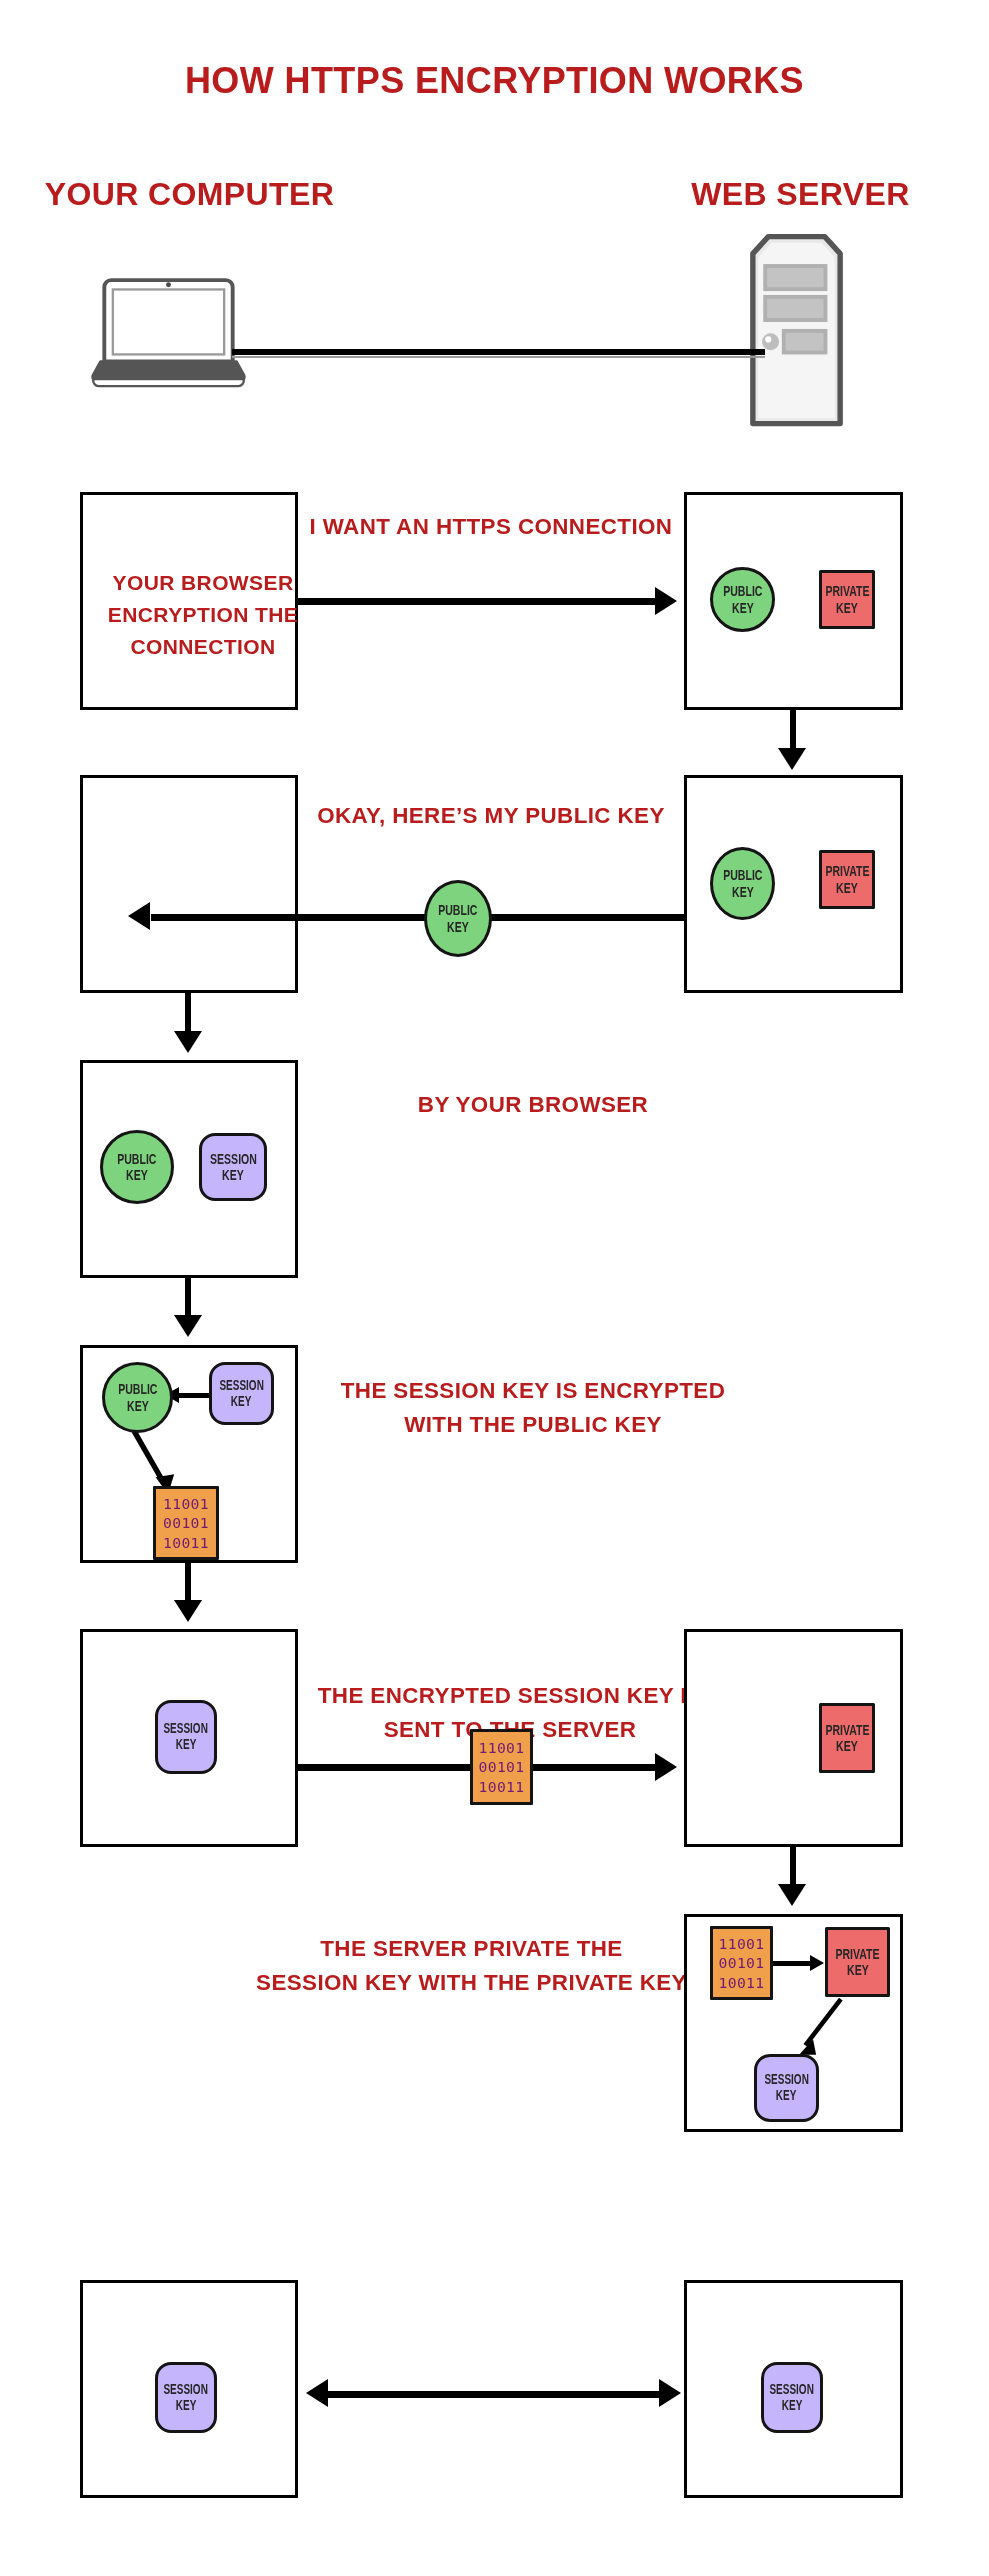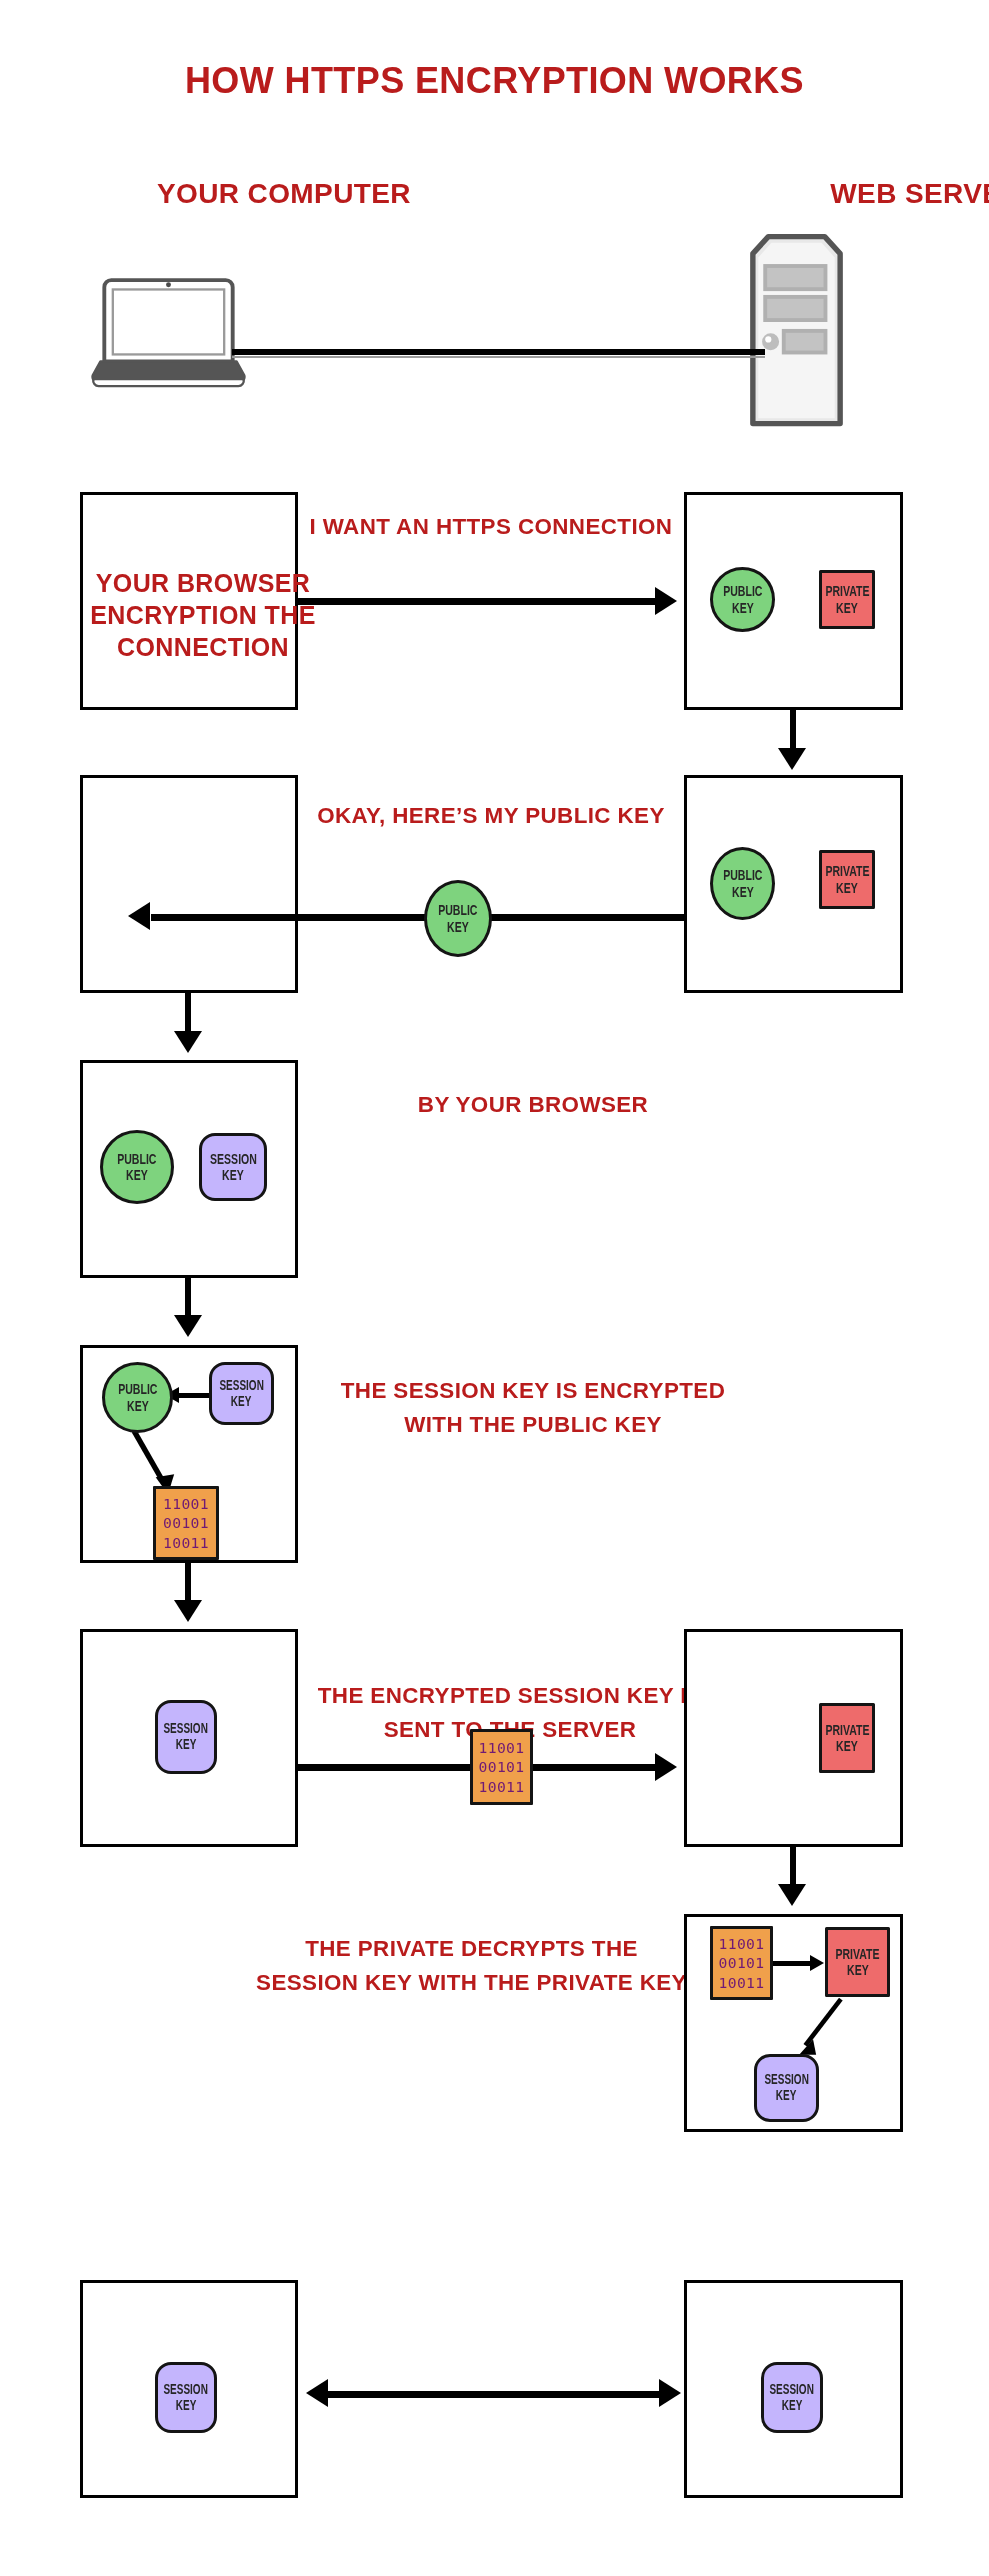--- a/index.html
+++ b/index.html
@@ -37,24 +37,23 @@
     top: 63px;
     left: 0;
     width: 989px;
     text-align: center;
     font-size: 36px;
     line-height: 36px;
   }
 
   .col-heading {
     position: absolute;
-    font-size: 28px;
+    font-size: 32px;
     line-height: 32px;
-    text-align: right;
-    padding-left: 32px;
+    text-align: center;
   }
   #heading-computer { top: 178px; left: 0px;   width: 379px; }
   #heading-server   { top: 178px; left: 611px; width: 379px; }
 
   .caption {
     position: absolute;
     text-align: center;
     font-size: 22.4px;
     line-height: 34px;
   }
@@ -200,21 +199,21 @@
     <rect x="22" y="44" width="78" height="30" fill="#c3c3c3" stroke="#b0b0b0" stroke-width="5"></rect>
     <rect x="22" y="84" width="78" height="30" fill="#c3c3c3" stroke="#b0b0b0" stroke-width="5"></rect>
     <rect x="46" y="128" width="54" height="28" fill="#c3c3c3" stroke="#b0b0b0" stroke-width="5"></rect>
     <circle cx="29" cy="142" r="11" fill="#bdbdbd"></circle>
     <circle cx="26" cy="139" r="4" fill="#ffffff"></circle>
   </svg>
 
   <div class="node-box" id="s1-client" style="left:80px; top:492px; width:218px; height:218px;">
   </div>
   <div class="caption" style="left:298px; top:505px; width:386px;">
-    <div style="position:absolute; left:-218px; top:62px; width:246px; text-align:center; font-size:25px; line-height:32px;">
+    <div style="position:absolute; left:-218px; top:62px; width:246px; text-align:center; font-size:21px; line-height:32px;">
       <div><span class="cond">YOUR BROWSER</span></div>
       <div><span class="cond">ENCRYPTION THE</span></div>
       <div><span class="cond">CONNECTION</span></div>
     </div>
   </div>
 
   <div class="caption" style="left:298px; top:510px; width:386px;">
     <span class="cond">I WANT AN HTTPS CONNECTION</span>
   </div>
 
@@ -337,21 +336,21 @@
   <div class="node-box" id="s5-server" style="left:684px; top:1629px; width:219px; height:218px;"></div>
   <div class="key key-private" style="left:819px; top:1703px; width:56px; height:70px; font-size:15.5px;">
     <div class="kline">PRIVATE</div>
     <div class="kline">KEY</div>
   </div>
 
   <div class="vline" style="left:790px; top:1847px; width:6.2px; height:42px;"></div>
   <div class="arrow-head ah-down" style="left:778px; top:1884px;"></div>
 
   <div class="caption" style="left:255px; top:1932px; width:433px;">
-    <div><span class="cond">THE PRIVATE DECRYPTS THE</span></div>
+    <div><span class="cond">THE SERVER PRIVATE THE</span></div>
     <div><span class="cond">SESSION KEY WITH THE PRIVATE KEY</span></div>
   </div>
 
   <div class="node-box" id="s6-server" style="left:684px; top:1914px; width:219px; height:218px;"></div>
 
   <div class="key key-binary" style="left:710px; top:1926px; width:63px; height:74px; font-size:14.7px;">
     <div class="bline">11001</div>
     <div class="bline">00101</div>
     <div class="bline">10011</div>
   </div>

